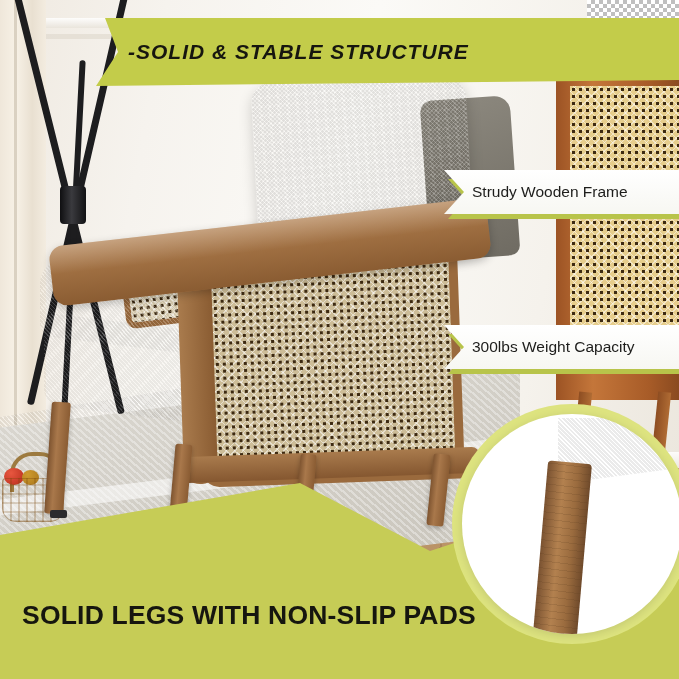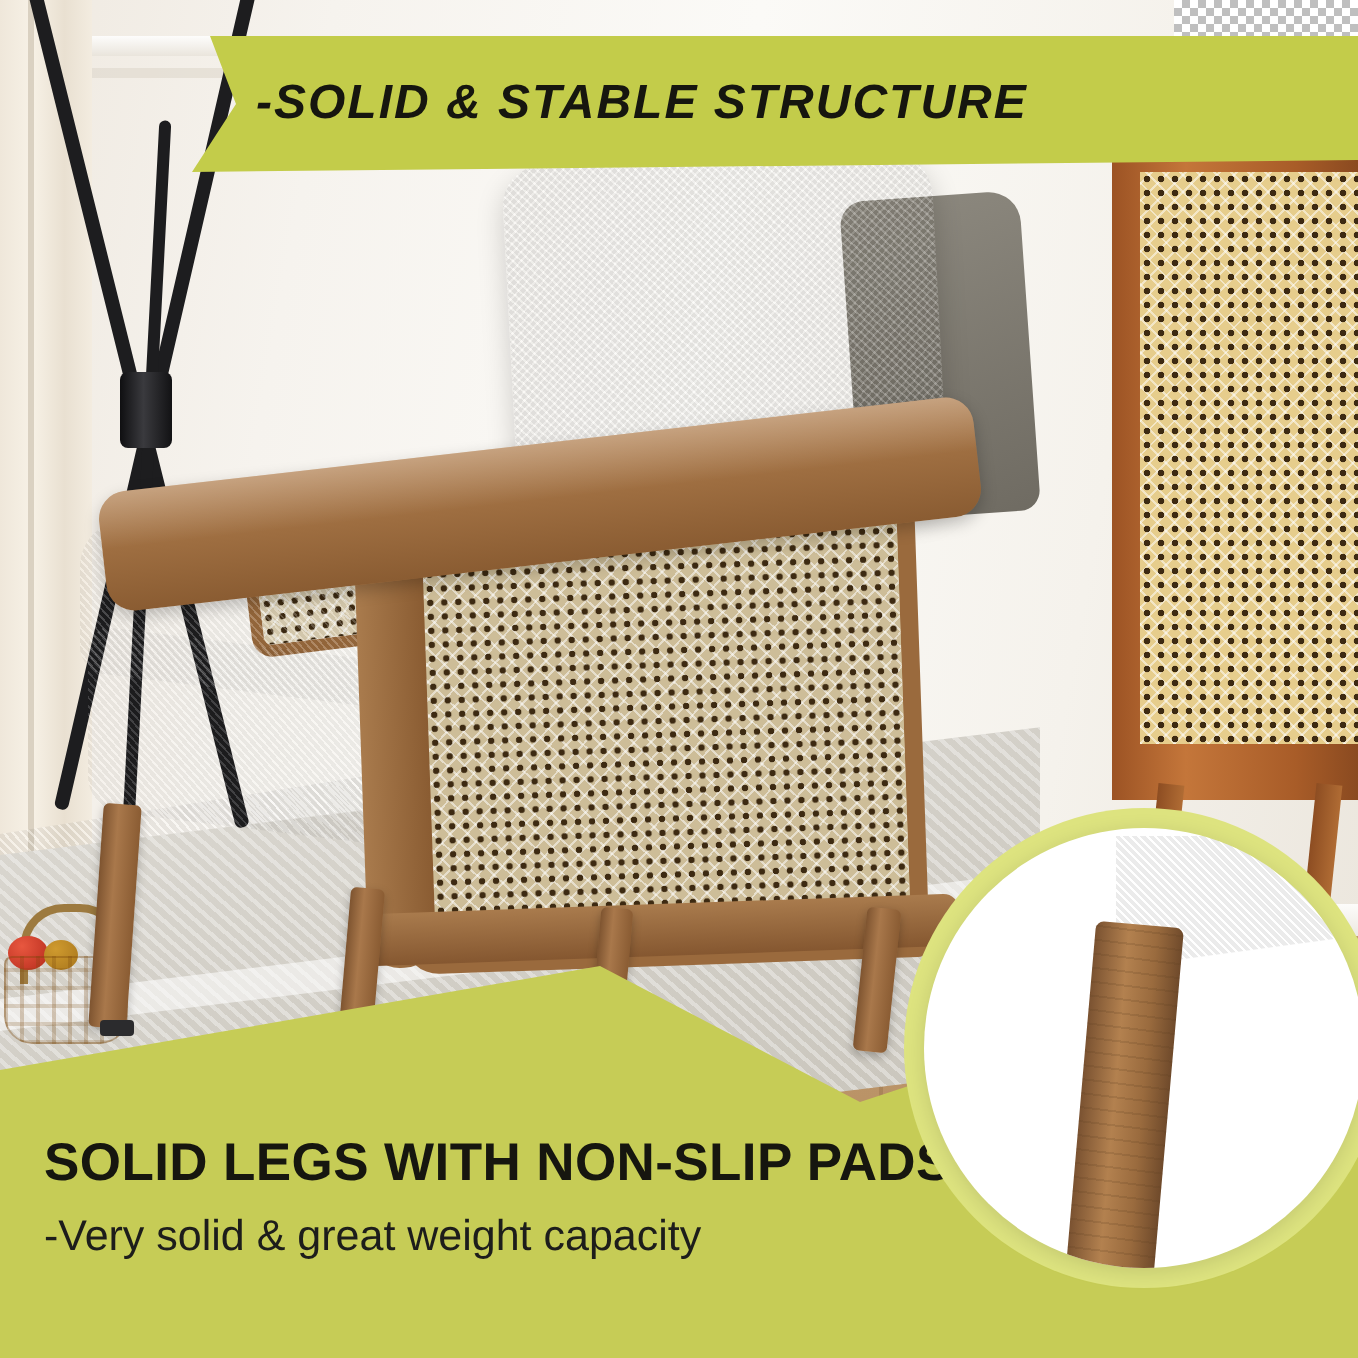--- a/index.html
+++ b/index.html
@@ -137,21 +137,21 @@
   
   .back-cane{position:absolute;left:92px;top:172px;width:115px;height:66px;
     border:6px solid #9a6a3d;border-radius:10px;overflow:hidden;transform:rotate(-7deg);}
   .back-cane .cane{background-color:#ddd1b4;}
 
   
   .banner{position:absolute;left:0;top:18px;width:679px;height:68px;
     background:#c3cc4a;
     clip-path:polygon(105px 0, 679px 0, 679px 62px, 96px 68px, 118px 34px);
     display:flex;align-items:center;}
-  .banner-text{margin-left:128px;font-size:24px;font-weight:bold;font-style:italic;
+  .banner-text{margin-left:128px;font-size:21px;font-weight:bold;font-style:italic;
     color:#16160f;letter-spacing:1px;white-space:nowrap;
     font-family:"Liberation Sans",sans-serif;}
 
   
   .checker{position:absolute;right:0;top:0;width:92px;height:18px;
     background-image:
       linear-gradient(45deg,#bfbfbf 25%,rgba(0,0,0,0) 25%,rgba(0,0,0,0) 75%,#bfbfbf 75%),
       linear-gradient(45deg,#bfbfbf 25%,#ffffff 25%,#ffffff 75%,#bfbfbf 75%);
     background-size:8px 8px;background-position:0 0,4px 4px;}
 
@@ -269,27 +269,38 @@
 
       <div class="leg" style="left:400px;top:382px;width:17px;height:72px;transform:rotate(6deg);"></div>
     </div>
   </div>
 
   <div class="banner">
     <div class="banner-text">-SOLID &amp; STABLE STRUCTURE</div>
   </div>
   <div class="checker"></div>
 
-
-
+  <div class="ribbon r1">
+    <div class="shadow"></div>
+    <div class="body">
+      <span class="label">Strudy Wooden Frame</span>
+    </div>
+  </div>
+
+
+  <div class="ribbon r3">
+    <div class="shadow"></div>
+    <div class="body">
+      <span class="label">300lbs Weight Capacity</span>
+    </div>
+  </div>
 
   <div class="bottom-band"></div>
   <div class="band-texts">
     <div class="band-title">SOLID LEGS WITH NON-SLIP PADS</div>
-    <div class="band-sub">-Very solid &amp; great weight capacity</div>
   </div>
 
   <div class="inset-ring"></div>
   <div class="inset">
     <div class="inset-fabric"></div>
     <div class="inset-leg"></div>
 
   </div>
 
 </div>

